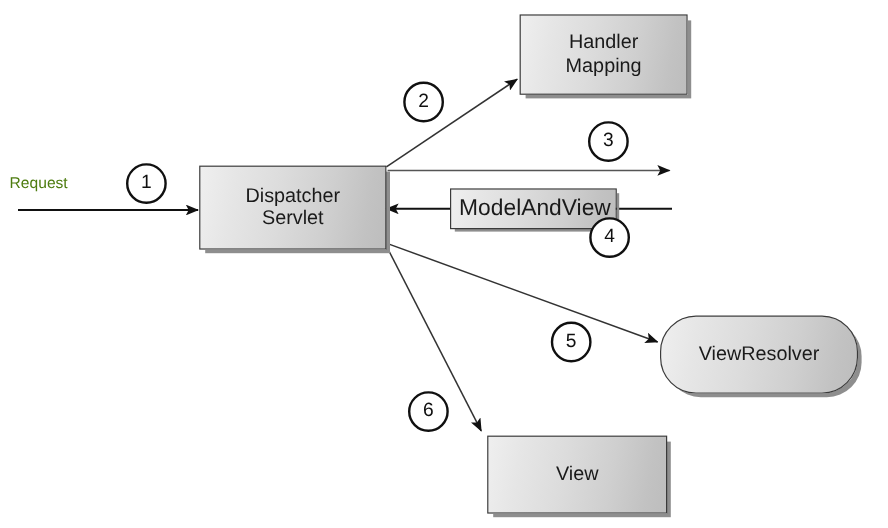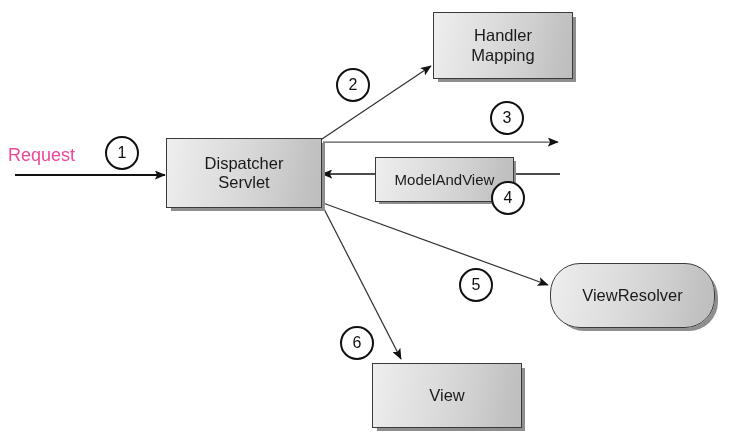--- a/index.html
+++ b/index.html
@@ -41,26 +41,27 @@
     display: block;
     padding: 0 4px;
   }
   .node.big { font-size: 16.5px; }
   .node.small { font-size: 16px; }
 
   #node-dispatcher { left: 166px; top: 138px; width: 156px; height: 70px; }
   #node-handler    { left: 433px; top: 12px;  width: 140px; height: 67px; }
   #node-controller { left: 560px; top: 124px; width: 158px; height: 66px; }
   #node-modelandview {
-    left: 375px; top: 157px; width: 139px; height: 45px;
-    font-size: 15px;
+    left: 375px; top: 157px; width: 139px; height: 34px;
+    font-size: 19px;
     box-shadow: 3px 3px 0 -1px #8e8e8e;
+    justify-content: flex-end;
   }
   #node-viewresolver { left: 550px; top: 263px; width: 165px; height: 65px; border-radius: 30px; }
-  #node-view { left: 372px; top: 363px; width: 150px; height: 65px; justify-content: center; }
+  #node-view { left: 406px; top: 363px; width: 150px; height: 65px; justify-content: center; }
 
   .step {
     position: absolute;
     box-sizing: border-box;
     width: 34px;
     height: 34px;
     border: 2.2px solid #101010;
     border-radius: 50%;
     background: #ffffff;
     display: flex;
@@ -71,22 +72,22 @@
   }
   #step-1 { left: 105px; top: 136px; }
   #step-2 { left: 336px; top: 68px; }
   #step-3 { left: 490px; top: 101px; }
   #step-4 { left: 491px; top: 181px; }
   #step-5 { left: 459px; top: 268px; }
   #step-6 { left: 340px; top: 326px; }
 
   .edge-label {
     position: absolute;
-    font-size: 18px;
-    color: #ec4899;
+    font-size: 13px;
+    color: #4d7c0f;
     white-space: nowrap;
   }
   #label-request { left: 8px; top: 145px; }
 </style>
 </head>
 <body>
 
 <div id="diagram-root">
 
   <svg id="wires" viewBox="0 0 740 440" width="740" height="440">

